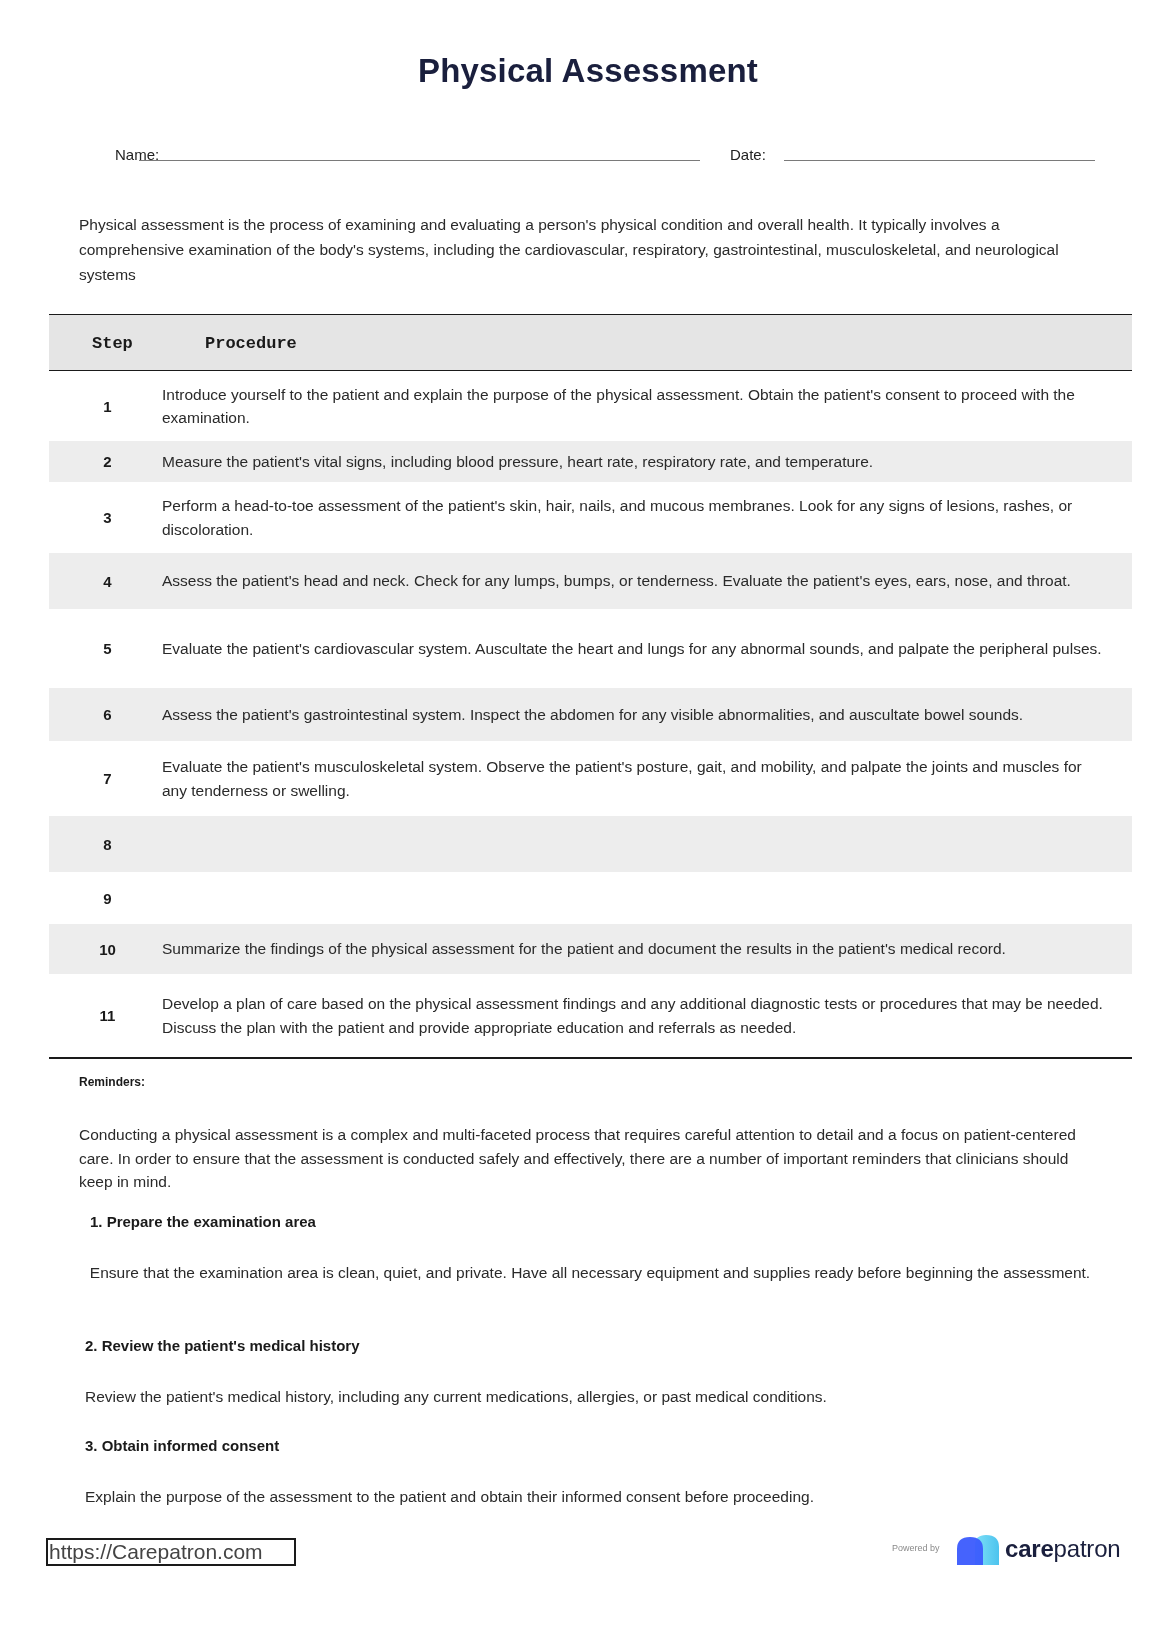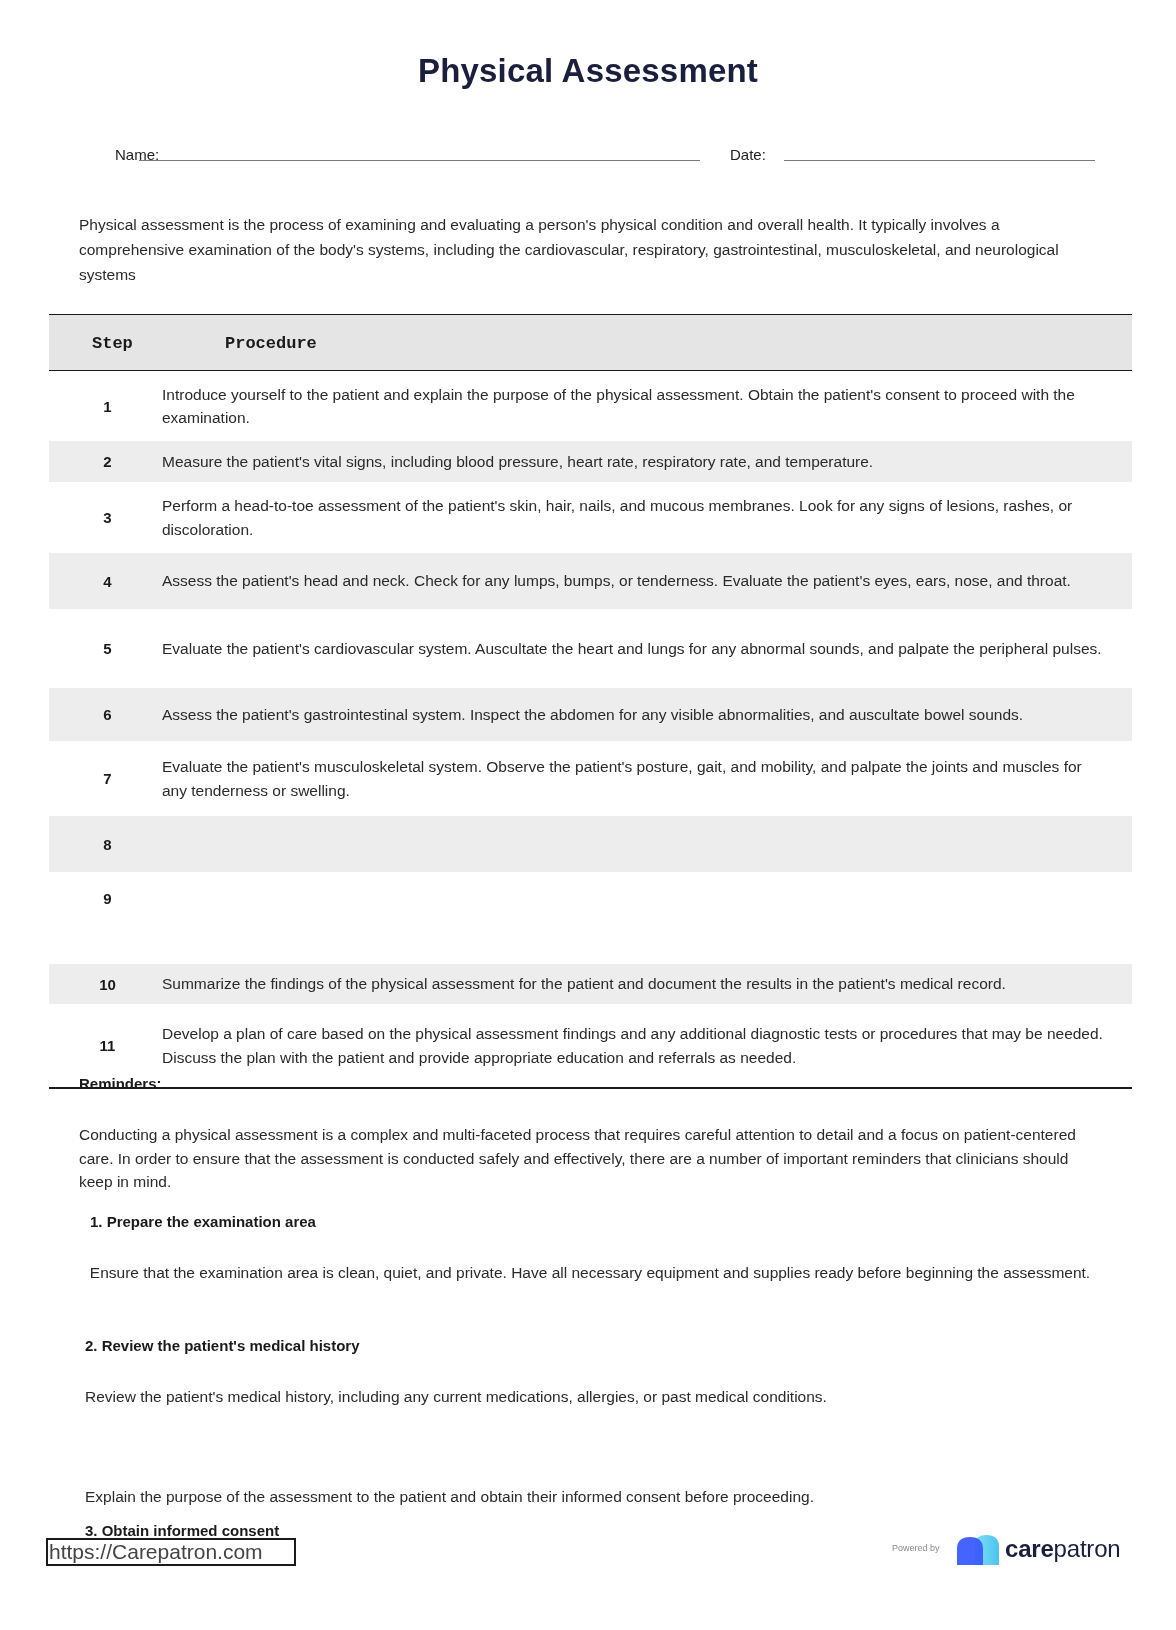--- a/index.html
+++ b/index.html
@@ -36,21 +36,21 @@
       width: 113px; text-align: center; font-size: 15px; font-weight: bold; color: #1a1a1a;
       padding-left: 4px;
     }
     .cell-proc {
       flex: 1; font-size: 15.5px; line-height: 23.5px; color: #2a2a2a;
       padding-left: 0; padding-right: 24px;
     }
     .table-bottom { height: 0; border-top: 2px solid #1a1a1a; width: 1083px; }
 
     .reminders-heading {
-      position: absolute; top: 1075px; left: 79px; font-size: 15px; font-weight: bold; color: #1a1a1a;
+      position: absolute; top: 1075px; left: 79px; font-size: 12px; font-weight: bold; color: #1a1a1a;
     }
     .reminders-intro {
       position: absolute; top: 1123px; left: 79px; width: 1010px;
       font-size: 15.5px; line-height: 23.5px; color: #2a2a2a;
     }
     .rem-title { position: absolute; font-size: 15px; font-weight: bold; color: #1a1a1a; }
     .rem-text { position: absolute; left: 85px; width: 1010px; font-size: 15.5px; line-height: 23.5px; color: #2a2a2a; }
 
     .footer-link {
       position: absolute; top: 1538px; left: 46px; width: 250px; height: 28px;
@@ -80,21 +80,21 @@
   <div class="field-line" style="left:139px; width:561px;"></div>
 
   <span class="field-label" style="left:730px;">Date:</span>
   <div class="field-line" style="left:784px; width:311px;"></div>
 
   <p class="intro">Physical assessment is the process of examining and evaluating a person's physical condition and overall health. It typically involves a comprehensive examination of the body's systems, including the cardiovascular, respiratory, gastrointestinal, musculoskeletal, and neurological systems</p>
 
   <div class="table">
     <div class="thead">
       <span class="th" style="left:43px;">Step</span>
-      <span class="th" style="left:156px;margin-left:20px;">Procedure</span>
+      <span class="th" style="left:156px;">Procedure</span>
     </div>
 
     <div class="row" style="height:70px;">
       <div class="cell-step">1</div>
       <div class="cell-proc">Introduce yourself to the patient and explain the purpose of the physical assessment. Obtain the patient's consent to proceed with the examination.</div>
     </div>
     <div class="row shade" style="height:41px;">
       <div class="cell-step">2</div>
       <div class="cell-proc">Measure the patient's vital signs, including blood pressure, heart rate, respiratory rate, and temperature.</div>
     </div>
@@ -117,41 +117,41 @@
     <div class="row" style="height:75px;">
       <div class="cell-step">7</div>
       <div class="cell-proc">Evaluate the patient's musculoskeletal system. Observe the patient's posture, gait, and mobility, and palpate the joints and muscles for any tenderness or swelling.</div>
     </div>
     <div class="row shade" style="height:56px;">
       <div class="cell-step">8</div>
     </div>
     <div class="row" style="height:52px;">
       <div class="cell-step">9</div>
     </div>
-    <div class="row shade" style="height:40px;margin-top:40px;">
+    <div class="row shade" style="height:50px;">
       <div class="cell-step">10</div>
       <div class="cell-proc">Summarize the findings of the physical assessment for the patient and document the results in the patient's medical record.</div>
     </div>
     <div class="row" style="height:83px;">
       <div class="cell-step">11</div>
       <div class="cell-proc">Develop a plan of care based on the physical assessment findings and any additional diagnostic tests or procedures that may be needed. Discuss the plan with the patient and provide appropriate education and referrals as needed.</div>
     </div>
     <div class="table-bottom"></div>
   </div>
 
   <div class="reminders-heading">Reminders:</div>
   <p class="reminders-intro">Conducting a physical assessment is a complex and multi-faceted process that requires careful attention to detail and a focus on patient-centered care. In order to ensure that the assessment is conducted safely and effectively, there are a number of important reminders that clinicians should keep in mind.</p>
 
   <div class="rem-title" style="top:1213px; left:90px;">1. Prepare the examination area</div>
   <p class="rem-text" style="top:1261px;text-align:center;">Ensure that the examination area is clean, quiet, and private. Have all necessary equipment and supplies ready before beginning the assessment.</p>
 
   <div class="rem-title" style="top:1337px; left:85px;">2. Review the patient's medical history</div>
   <p class="rem-text" style="top:1385px;">Review the patient's medical history, including any current medications, allergies, or past medical conditions.</p>
 
-  <div class="rem-title" style="top:1522px; left:85px;">3. Obtain informed consent</div>
+  <div class="rem-title" style="top:1437px; left:85px;">3. Obtain informed consent</div>
   <p class="rem-text" style="top:1485px;">Explain the purpose of the assessment to the patient and obtain their informed consent before proceeding.</p>
 
   <a class="footer-link">https://Carepatron.com</a>
 
   <span class="powered">Powered by</span>
 
   <svg class="logo-mark" viewBox="0 0 48 34">
     <defs>
       <linearGradient id="lgc" x1="0" y1="0" x2="1" y2="0">
         <stop offset="0" stop-color="#7fe0f7"></stop>

